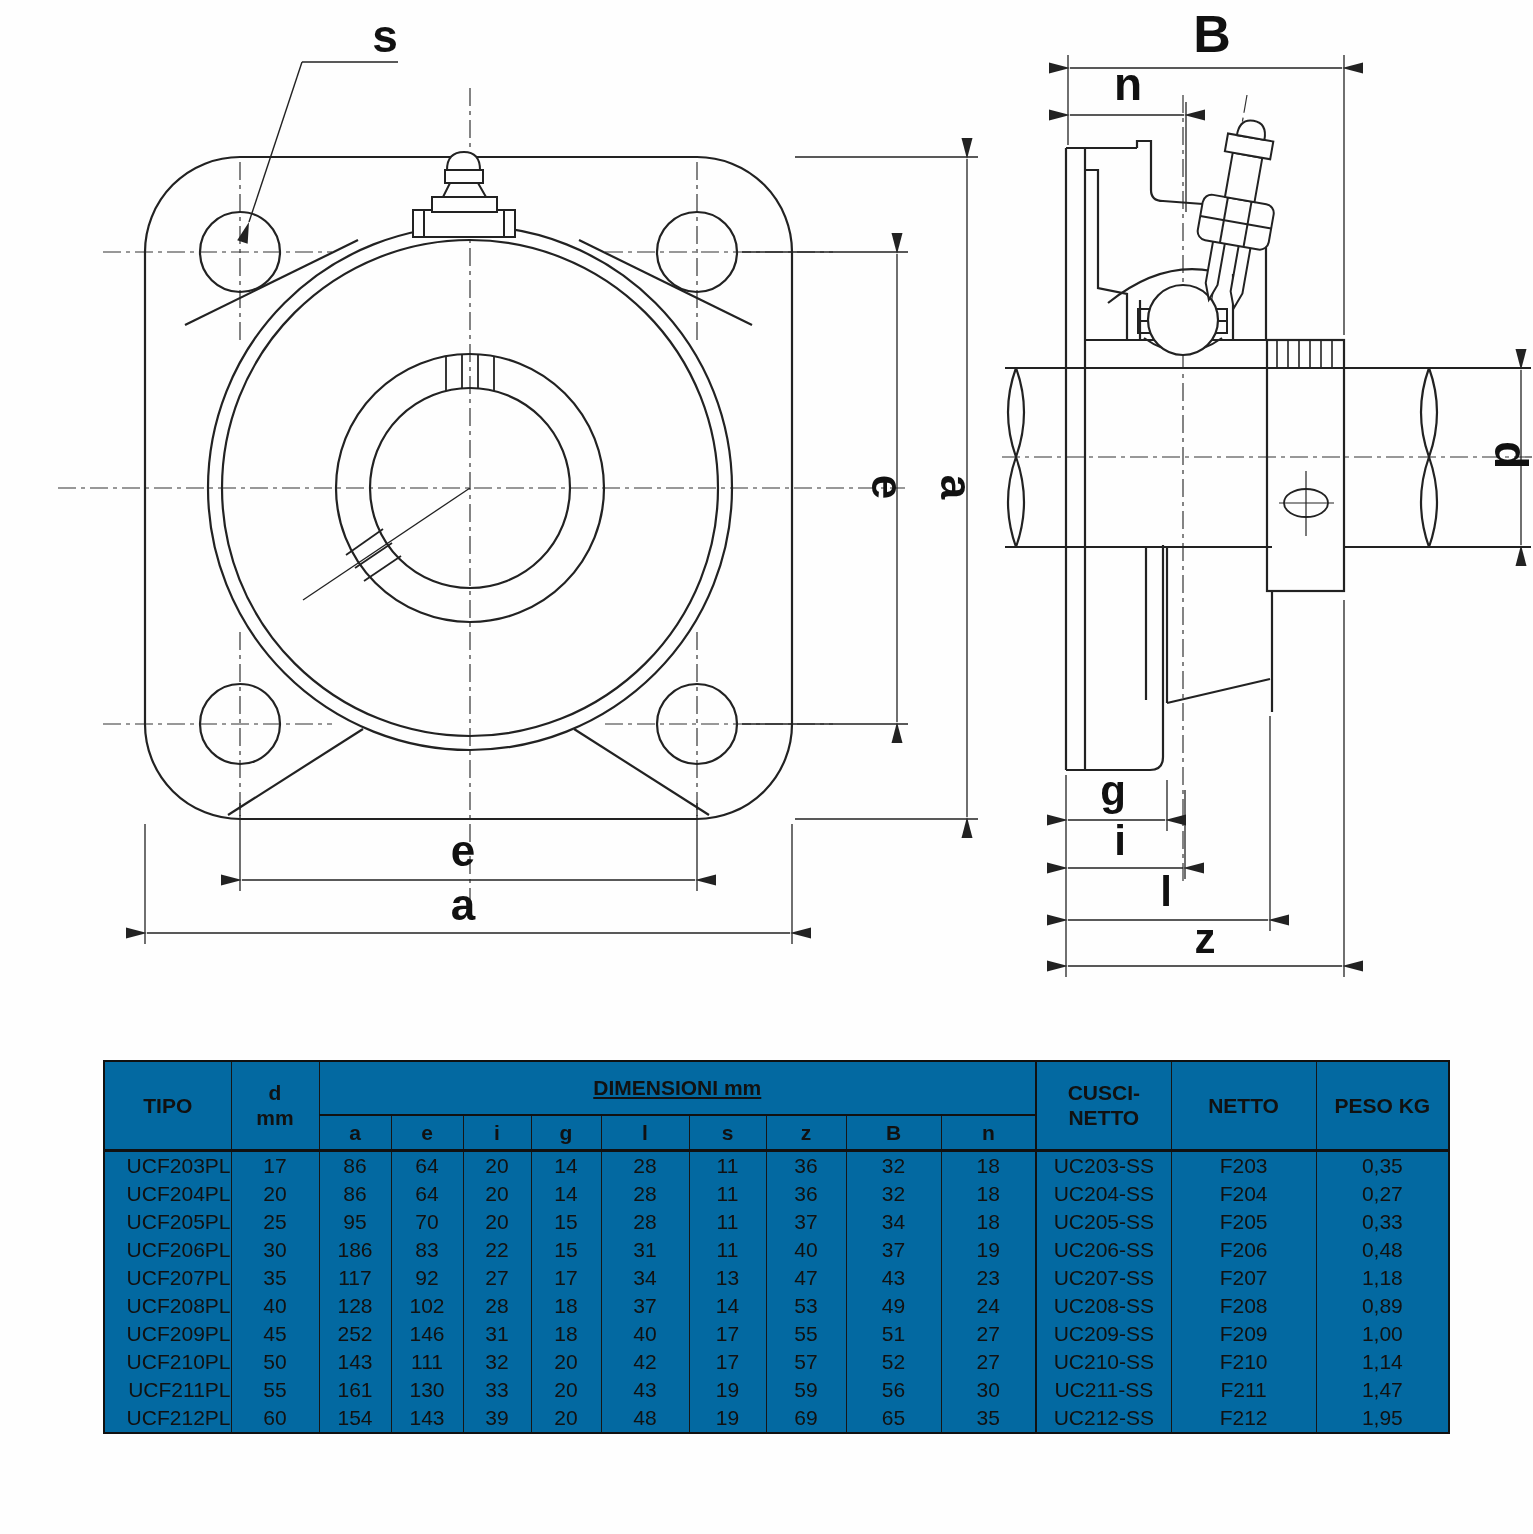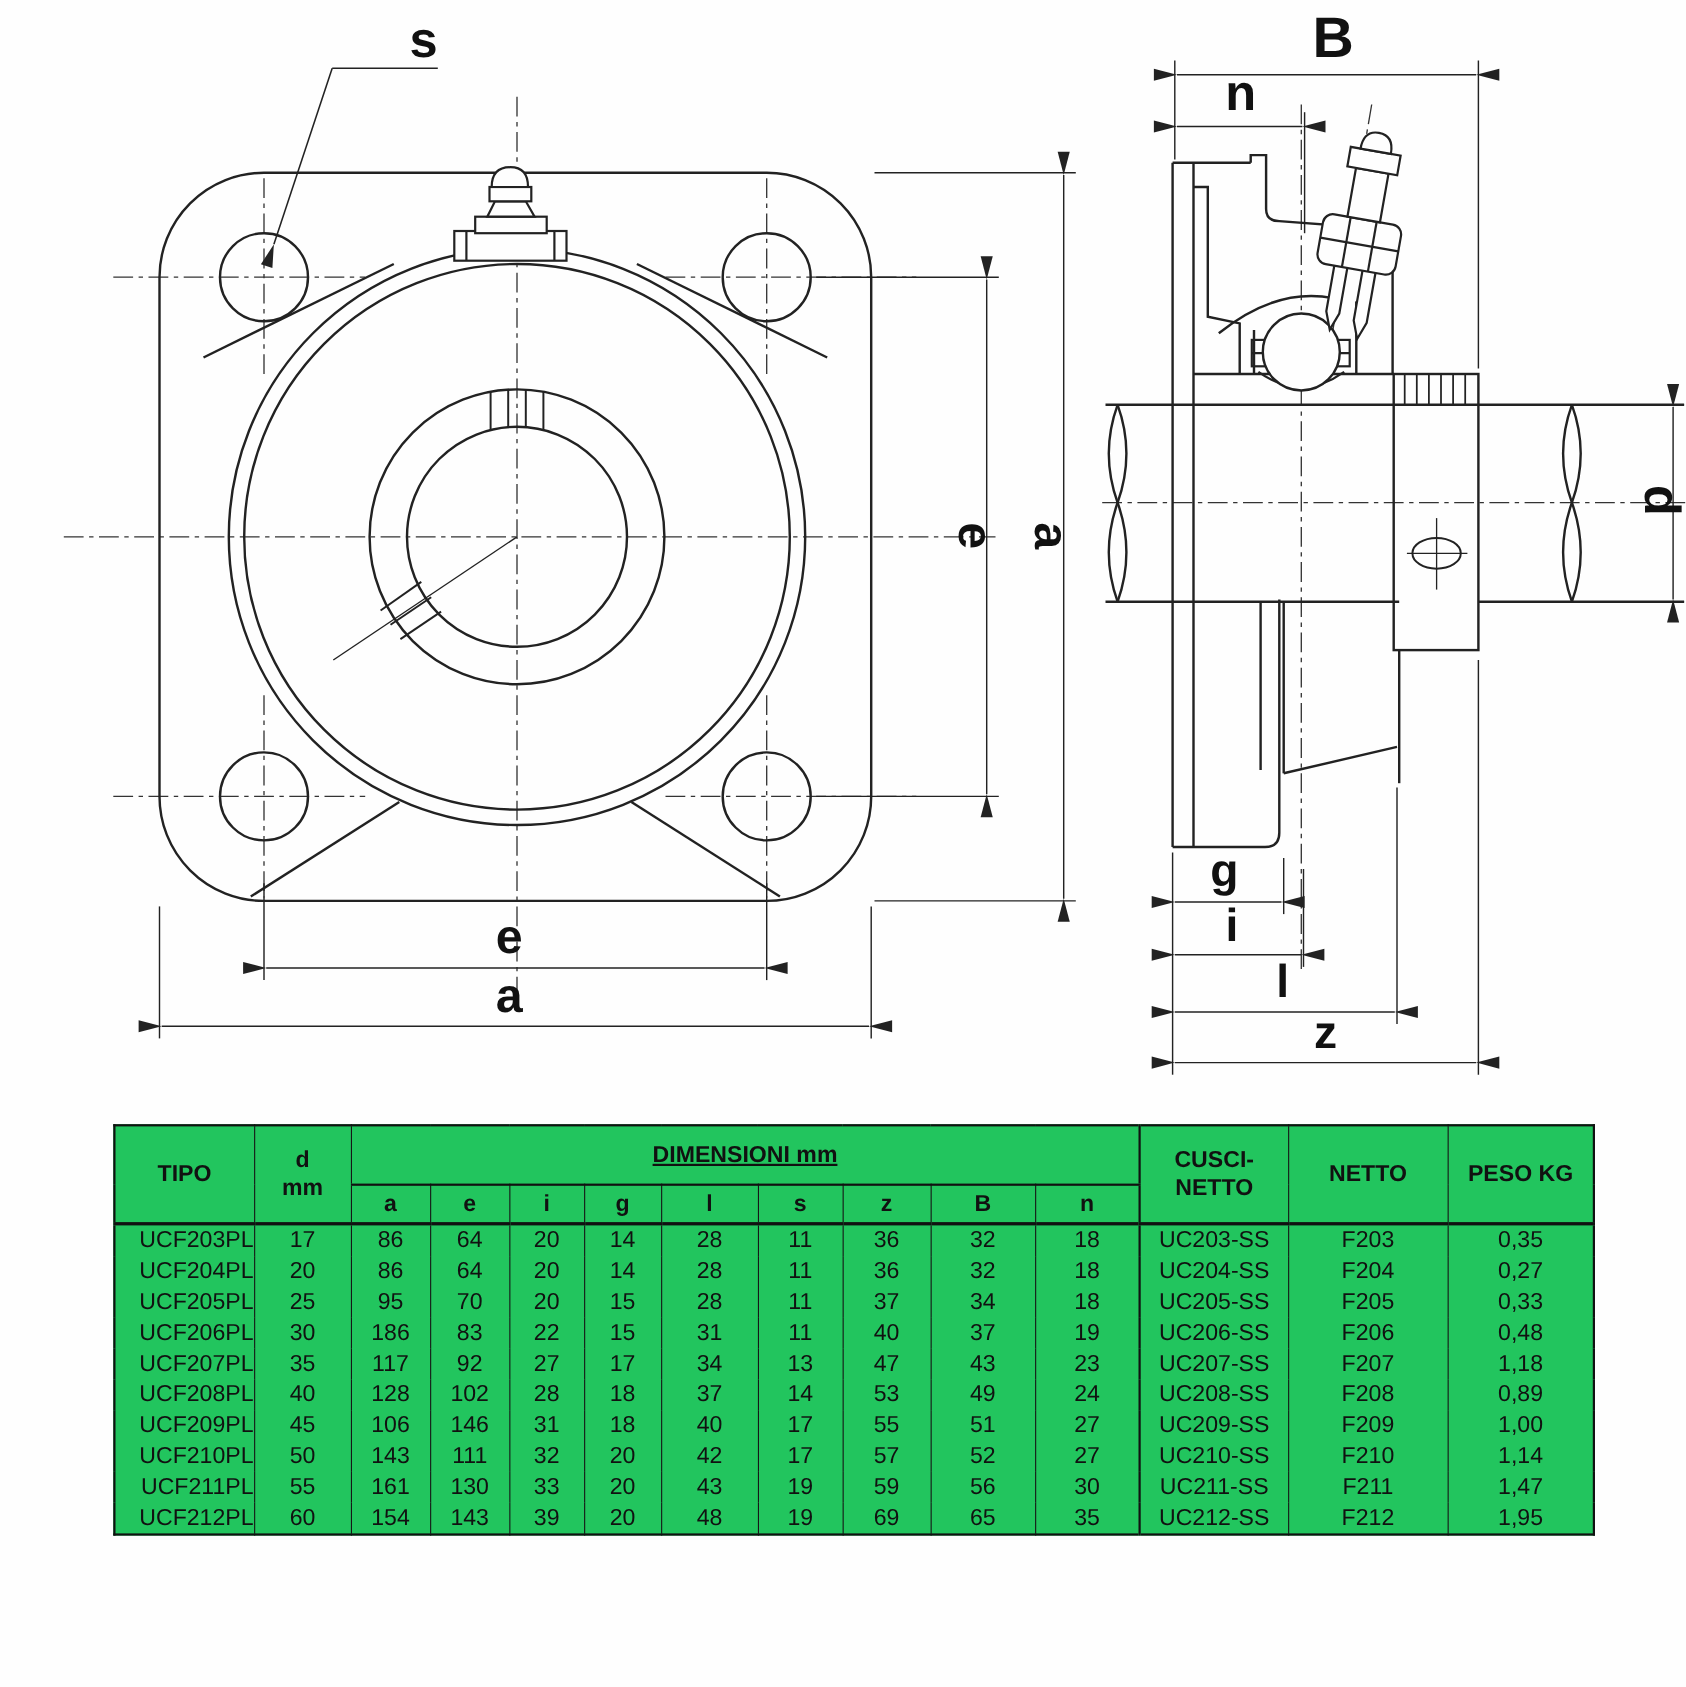--- a/index.html
+++ b/index.html
@@ -5,21 +5,21 @@
   html,body{margin:0;padding:0;}
   body{
     width:1533px;height:1534px;background:#fefefe;position:relative;
     font-family:"Liberation Sans", sans-serif;color:#111;
   }
   #stage{position:absolute;left:0;top:0;width:1533px;height:1534px;}
   svg text{font-family:"Liberation Sans", sans-serif;font-weight:bold;fill:#111;}
   .spec-table-wrap{position:absolute;left:103px;top:1022px;width:1345px;}
   table.spec{
     border-collapse:collapse;table-layout:fixed;width:1345px;
-    font-size:21px;color:#111;background:#22c55e;
+    font-size:21px;color:#111;background:#0369a1;margin-top:38px;
   }
   table.spec th, table.spec td{
     border:1.5px solid #161616;text-align:center;vertical-align:middle;
     padding:0;overflow:hidden;white-space:nowrap;
   }
   table.spec{border:2.5px solid #111;}
   table.spec thead th{font-weight:bold;}
   table.spec thead tr.h1 th{height:52px;}
   table.spec thead tr.h2 th{height:33px;border-bottom:3px solid #111;}
   table.spec thead th.span2{border-bottom:3px solid #111;}
@@ -395,21 +395,21 @@
             <td>53</td>
             <td>49</td>
             <td>24</td>
             <td class="thickleft">UC208-SS</td>
             <td>F208</td>
             <td>0,89</td>
           </tr>
           <tr>
             <td class="tipo-cell">UCF209PL</td>
             <td>45</td>
-            <td>106</td>
+            <td>252</td>
             <td>146</td>
             <td>31</td>
             <td>18</td>
             <td>40</td>
             <td>17</td>
             <td>55</td>
             <td>51</td>
             <td>27</td>
             <td class="thickleft">UC209-SS</td>
             <td>F209</td>

